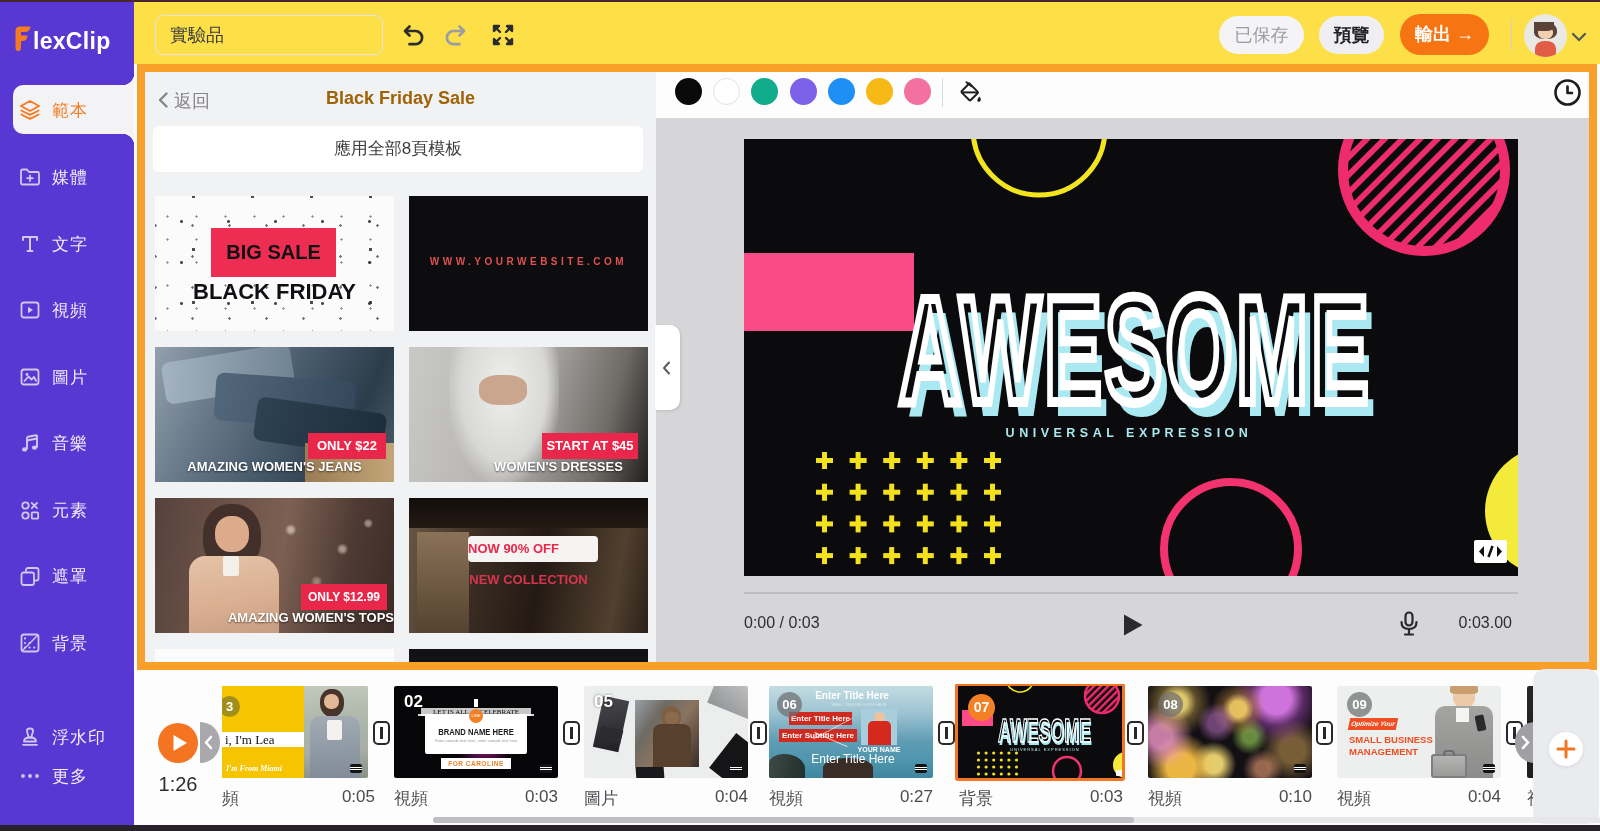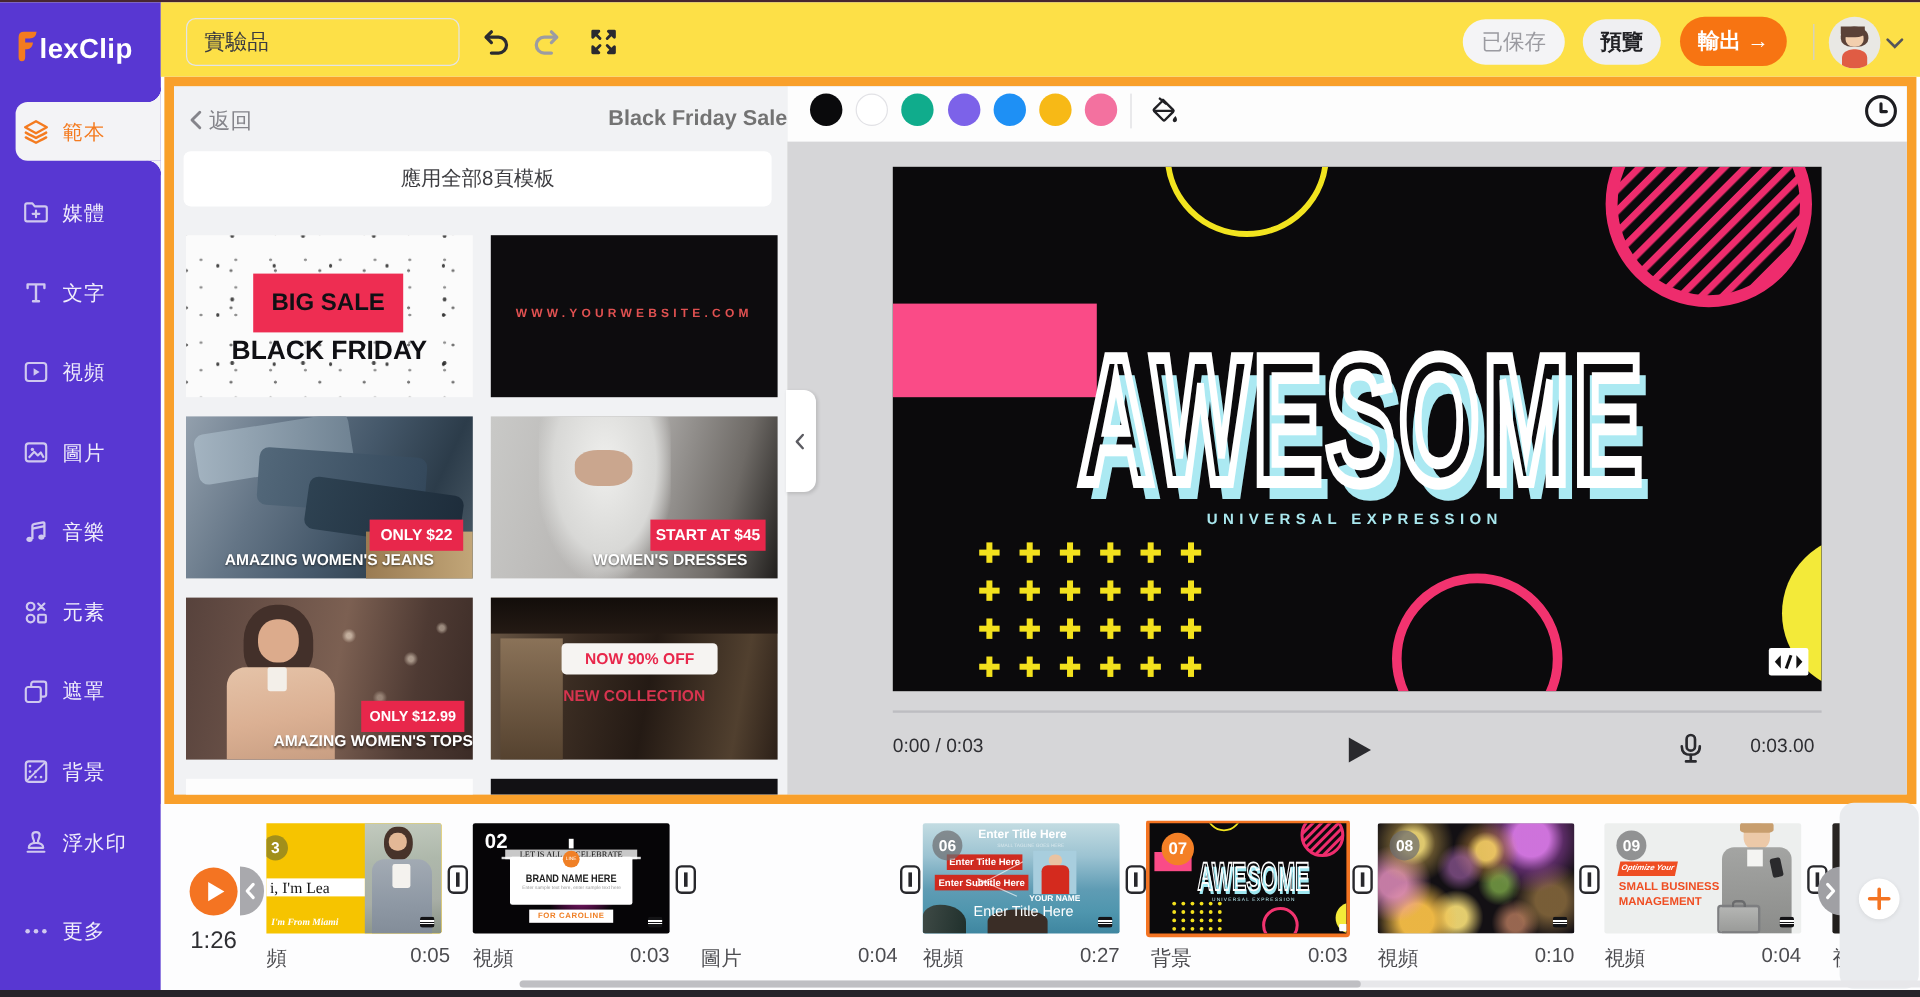--- a/index.html
+++ b/index.html
@@ -110,21 +110,21 @@
       <path d="M20 4 L4 20" stroke="#cfc8ef" stroke-width="1.5"></path>
       <circle cx="7" cy="12" r="1.1" fill="#cfc8ef"></circle>
         <circle cx="7" cy="16.6" r="1.1" fill="#cfc8ef"></circle>
       <circle cx="11.6" cy="16.6" r="1.1" fill="#cfc8ef"></circle>
         <circle cx="11.6" cy="12" r="1.1" fill="#cfc8ef"></circle>
       <circle cx="7" cy="7.4" r="1.1" fill="#cfc8ef"></circle>
         <circle cx="16.2" cy="16.6" r="1.1" fill="#cfc8ef"></circle>
     </svg>
       <span>背景</span>
     </div>
-  <div class="nav" style="top:687px;">
+  <div class="nav" style="top:722px;">
       <svg viewBox="0 0 24 24">
       <path d="M10.3 10.5 Q9 7.5 9 5.8 Q9 3.5 12 3.5 Q15 3.5 15 5.8 Q15 7.5 13.7 10.5 L13.7 12.5 L10.3 12.5 Z" fill="none" stroke="#cfc8ef" stroke-width="1.8" stroke-linejoin="round"></path>
       <path d="M6 16.5 Q6 12.5 12 12.5 Q18 12.5 18 16.5 Z" fill="none" stroke="#cfc8ef" stroke-width="1.8" stroke-linejoin="round"></path>
       <path d="M5 19.8 L19 19.8" stroke="#cfc8ef" stroke-width="1.8" stroke-linecap="round"></path>
     </svg>
       <span>浮水印</span>
     </div>
   <div class="nav" style="top:761px;">
       <svg viewBox="0 0 24 24">
       <circle cx="5" cy="12" r="1.9" fill="#cfc8ef"></circle>
@@ -297,21 +297,21 @@
       <path d="M11 18 L11 23 M7 23.5 L15 23.5" stroke="#2a2a2e" stroke-width="2.2" stroke-linecap="round"></path>
     </svg>
     <div class="abs" style="left:740px;top:542px;width:116px;text-align:right;font-size:16px;color:#2e2e32;">0:03.00</div>
   </div>
 
   <div class="abs" id="panel" style="left:0;top:0;width:511px;height:590px;background:#f1f2f4;overflow:hidden;">
     <svg class="abs" style="left:11px;top:19px;" width="14" height="18" viewBox="0 0 14 18">
         <path d="M10.5 2.5 L4 9 L10.5 15.5" fill="none" stroke="#85858b" stroke-width="2.4" stroke-linecap="round" stroke-linejoin="round"></path>
       </svg>
     <div class="abs" style="left:29px;top:17px;font-size:18px;color:#85858b;">返回</div>
-    <div class="abs" style="left:0;top:16px;width:511px;text-align:right;font-size:18px;font-weight:bold;color:#737373;">Black Friday Sale</div>
+    <div class="abs" style="left:0;top:16px;width:511px;text-align:center;font-size:18px;font-weight:bold;color:#a16207;">Black Friday Sale</div>
     <div class="abs" style="left:8px;top:54px;width:490px;height:46px;background:#fff;border-radius:6px;text-align:center;line-height:46px;font-size:17px;color:#3c3c40;">應用全部8頁模板</div>
 
     <div class="abs thumb" style="left:10px;top:124px;background:#fbfbfb;">
       <div class="abs snow-dark"></div>
       <div class="abs" style="left:0;top:83px;width:239px;text-align:center;font-weight:bold;font-size:22px;color:#101014;">BLACK FRIDAY</div>
       <div class="abs" style="left:56px;top:32px;width:125px;height:49px;background:#ee2d52;text-align:center;line-height:49px;font-weight:bold;font-size:20px;color:#101014;">BIG SALE</div>
     </div>
     <div class="abs thumb" style="left:264px;top:124px;background:#0d0c0e;">
       <div class="abs" style="left:0;top:60px;width:239px;text-align:center;font-size:10px;font-weight:bold;color:#e05151;letter-spacing:3.5px;">WWW.YOURWEBSITE.COM</div>
     </div>
@@ -338,21 +338,21 @@
       <div class="abs" style="left:60px;top:18px;width:34px;height:36px;background:#dcab8c;border-radius:46%;"></div>
       <div class="abs" style="left:34px;top:58px;width:90px;height:77px;background:linear-gradient(170deg,#e5c3a8 0%,#dbb093 55%,#c89e82 100%);border-radius:16px 22px 0 0;"></div>
       <div class="abs" style="left:68px;top:58px;width:16px;height:20px;background:#f3efe9;border-radius:2px;"></div>
       <div class="abs" style="left:146px;top:86px;width:86px;height:26px;background:#e8274b;text-align:center;line-height:26px;font-weight:bold;font-size:12px;color:#fff;">ONLY $12.99</div>
       <div class="abs" style="left:0;top:112px;width:239px;text-align:right;font-weight:bold;font-size:13px;color:#fff;text-shadow:0 1px 2px rgba(0,0,0,.6);">AMAZING WOMEN'S TOPS</div>
     </div>
 
     <div class="abs thumb" style="left:264px;top:426px;background:linear-gradient(100deg,#6b5846 0%,#3a2c22 30%,#241a14 55%,#51402f 85%,#2c2018 100%);">
       <div class="abs" style="left:0;top:0;width:239px;height:30px;background:linear-gradient(#120d0a,#241a14);"></div>
       <div class="abs" style="left:8px;top:34px;width:52px;height:101px;background:linear-gradient(#8a7258,#55422f);"></div>
-      <div class="abs" style="left:59px;top:38px;width:130px;height:26px;background:#f6f4f2;border-radius:4px;text-align:center;line-height:26px;font-weight:bold;font-size:13px;color:#e8274b;">NOW 90% OFF</div>
+      <div class="abs" style="left:59px;top:38px;width:130px;height:26px;background:#f6f4f2;border-radius:4px;line-height:26px;font-weight:bold;font-size:13px;color:#e8274b;">NOW 90% OFF</div>
       <div class="abs" style="left:0;top:74px;width:239px;text-align:center;font-weight:bold;font-size:13px;color:#d7344f;">NEW COLLECTION</div>
     </div>
 
     <div class="abs thumb" style="left:10px;top:577px;background:#fdfdfd;height:135px;"></div>
     <div class="abs thumb" style="left:264px;top:577px;background:#121114;height:135px;">
       <div class="abs snow-light"></div>
     </div>
   </div>
 
   <div class="abs" style="left:510px;top:253px;width:25px;height:85px;background:#fff;border-radius:0 10px 10px 0;box-shadow:1px 1px 3px rgba(0,0,0,.12);">
@@ -399,20 +399,34 @@
         <div style="text-align:center;font-size:9px;font-weight:bold;color:#1a1a1a;margin-top:13px;transform:scaleX(.85);">BRAND NAME HERE</div>
         <div style="text-align:center;font-size:5px;color:#999;white-space:nowrap;transform:scale(.8);">Enter sample text here, enter sample text here</div>
       </div>
       <div class="abs" style="left:75px;top:23px;width:14px;height:14px;border-radius:50%;background:#f08026;color:#fff;font-size:4px;text-align:center;line-height:14px;">LINE</div>
       <div class="abs" style="left:80px;top:13px;width:4px;height:8px;background:#fff;"></div>
       <div class="abs" style="left:47px;top:72px;width:70px;height:11px;background:#fff;text-align:center;font-size:6.5px;font-weight:bold;color:#f08026;line-height:11px;letter-spacing:.5px;">FOR CAROLINE</div>
       <div class="abs" style="left:10px;top:6px;font-size:17px;font-weight:bold;color:#fff;">02</div>
       <div class="abs tag"></div>
     </div>
 
+    <div class="abs clip" style="left:362px;top:2px;background:#eceded;">
+      <div class="abs" style="left:14px;top:12px;width:26px;height:52px;background:linear-gradient(160deg,#4a4a4e,#202024);transform:rotate(12deg);"></div>
+      <div class="abs" style="left:16px;top:42px;width:22px;height:14px;background:#2c2c30;transform:rotate(14deg);"></div>
+      <div class="abs" style="left:128px;top:-8px;width:44px;height:34px;background:linear-gradient(200deg,#c5c6c8,#939496);transform:rotate(22deg);"></div>
+      <div class="abs" style="left:134px;top:56px;width:44px;height:44px;background:#151517;transform:rotate(38deg);"></div>
+      <div class="abs" style="left:52px;top:80px;width:28px;height:14px;background:#1a1a1c;transform:rotate(-4deg);"></div>
+      <div class="abs" style="left:51px;top:14px;width:64px;height:67px;background:linear-gradient(125deg,#9aa0a8 0%,#6e6a64 30%,#8a7460 55%,#55443a 85%,#3a2d25 100%);">
+        <div class="abs" style="left:26px;top:6px;width:20px;height:22px;background:#7e5f42;border-radius:45%;"></div>
+        <div class="abs" style="left:18px;top:24px;width:38px;height:43px;background:#58402e;border-radius:8px 8px 0 0;"></div>
+        <div class="abs" style="left:30px;top:12px;width:14px;height:12px;background:#8a6b4d;border-radius:40%;"></div>
+      </div>
+      <div class="abs" style="left:10px;top:6px;font-size:17px;font-weight:bold;color:#fff;text-shadow:0 0 3px rgba(0,0,0,.5);">05</div>
+      <div class="abs tag"></div>
+    </div>
 
     <div class="abs clip" style="left:547px;top:2px;background:linear-gradient(180deg,#c3dce2 0%,#9cc3d2 30%,#5f9cb4 60%,#4f96ae 80%,#3f86a0 100%);">
       <div class="abs" style="left:0;top:68px;width:36px;height:24px;background:linear-gradient(100deg,#3f4a46,#20302c);border-radius:40% 60% 0 0;"></div>
       <div class="abs" style="left:54px;top:72px;width:50px;height:20px;background:#3a2d26;border-radius:48% 48% 0 0;"></div>
       <div class="abs" style="left:43px;top:4px;width:80px;text-align:center;font-size:10px;color:#fff;font-weight:bold;">Enter Title Here</div>
       <div class="abs" style="left:60px;top:16px;width:60px;text-align:center;font-size:4px;color:rgba(255,255,255,.55);">SMALL TAGLINE GOES HERE</div>
       <div class="abs" style="left:20px;top:26px;width:63px;height:13px;background:#cf2b20;color:#fff;font-size:8px;font-weight:bold;text-align:center;line-height:13px;">Enter Title Here</div>
       <div class="abs" style="left:10px;top:43px;width:78px;height:13px;background:#cf2b20;color:#fff;font-size:8px;font-weight:bold;text-align:center;line-height:13px;">Enter Subtitle Here</div>
       <div class="abs" style="left:92px;top:23px;width:36px;height:36px;background:#a8cede;">
         <div class="abs" style="left:13px;top:3px;width:11px;height:10px;background:#e9c3a2;border-radius:45%;"></div>

